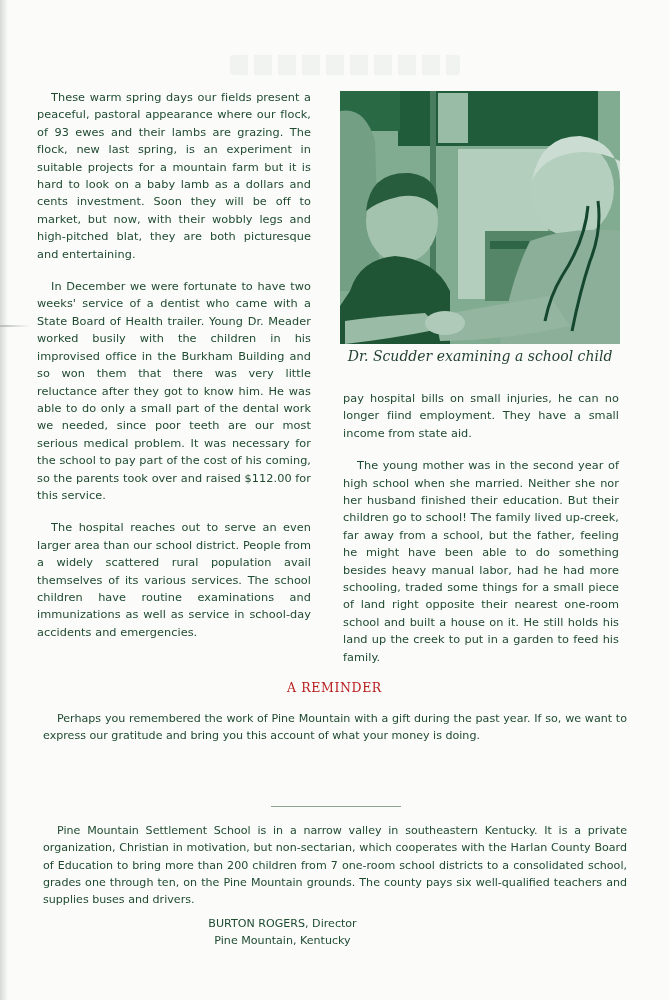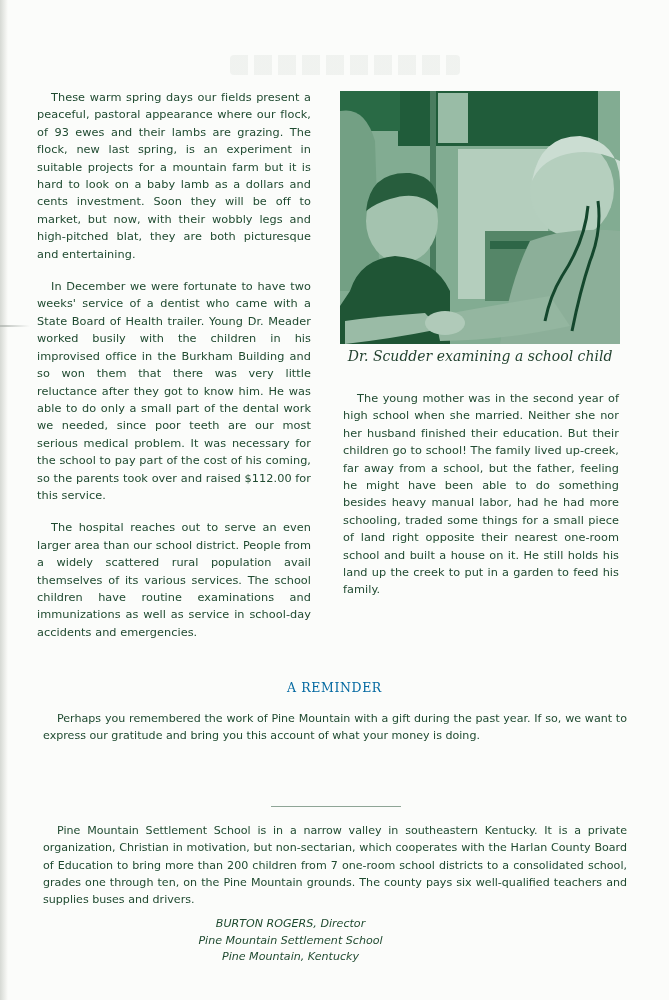--- a/index.html
+++ b/index.html
@@ -39,36 +39,36 @@
   }
   .photo svg { display: block; }
   .caption {
     position: absolute; left: 340px; top: 348px; width: 280px; text-align: center;
     font-family: "DejaVu Serif", serif; font-style: italic; font-size: 14px;
     color: #1f3f2c;
   }
   .reminder-title {
     position: absolute; left: 0; width: 669px; top: 680px; text-align: center;
     font-family: "DejaVu Serif", serif; font-size: 12.5px; letter-spacing: 0.6px;
-    color: #0369a1;
+    color: #b91c1c;
   }
   .wide {
     position: absolute; left: 43px; width: 584px; font-size: 11.1px;
     line-height: 17.3px; text-align: justify;
   }
   .wide p { margin: 0 0 12px 0; text-indent: 14px; }
   .wide.r1 { top: 710px; }
   .wide.r2 { top: 822px; }
   .divider {
     position: absolute; left: 271px; top: 806px; width: 130px; height: 1px;
     background: #8ea596;
   }
   .signature {
-    position: absolute; left: 12px; width: 557px; top: 916px; text-align: center;
-    font-size: 11.1px; line-height: 16.5px; font-style: italic;
+    position: absolute; left: 4px; width: 557px; top: 916px; text-align: center;
+    font-size: 11.1px; line-height: 16.5px;
   }
 </style>
 </head>
 <body>
 
 <div class="page-edge"></div>
 <div class="page-crease"></div>
 <div class="ghost-title"></div>
 
 <div class="col left">
@@ -115,32 +115,32 @@
       <path d="M258 110 Q262 140 250 170 Q240 200 232 240" stroke="#12432a" stroke-width="3" fill="none"></path>
       <path d="M248 115 Q245 150 222 185 Q210 205 205 230" stroke="#12432a" stroke-width="3" fill="none"></path>
 
       <rect width="280" height="253" fill="#2d6a47" opacity="0.12"></rect>
     </svg>
   </div>
 </div>
 <div class="caption">Dr. Scudder examining a school child</div>
 
 <div class="col right">
+  <p class="cont">pay hospital bills on small injuries, he can no longer fiind employment. They have a small income from state aid.</p>
   <p>The young mother was in the second year of high school when she married. Neither she nor her husband finished their education. But their children go to school! The family lived up-creek, far away from a school, but the father, feeling he might have been able to do something besides heavy manual labor, had he had more schooling, traded some things for a small piece of land right opposite their nearest one-room school and built a house on it. He still holds his land up the creek to put in a garden to feed his family.</p>
 </div>
 
 <div class="reminder-title">A REMINDER</div>
 
 <div class="wide r1">
   <p>Perhaps you remembered the work of Pine Mountain with a gift during the past year. If so, we want to express our gratitude and bring you this account of what your money is doing.</p>
 </div>
 
 <div class="divider"></div>
 
 <div class="wide r2">
   <p>Pine Mountain Settlement School is in a narrow valley in southeastern Kentucky. It is a private organization, Christian in motivation, but non-sectarian, which cooperates with the Harlan County Board of Education to bring more than 200 children from 7 one-room school districts to a consolidated school, grades one through ten, on the Pine Mountain grounds. The county pays six well-qualified teachers and supplies buses and drivers.</p>
 </div>
 
 <div class="signature">
   <div>BURTON ROGERS, Director</div>
-  <div>Pine Mountain Settlement School</div>
   <div>Pine Mountain, Kentucky</div>
 </div>
 
 </body></html>

